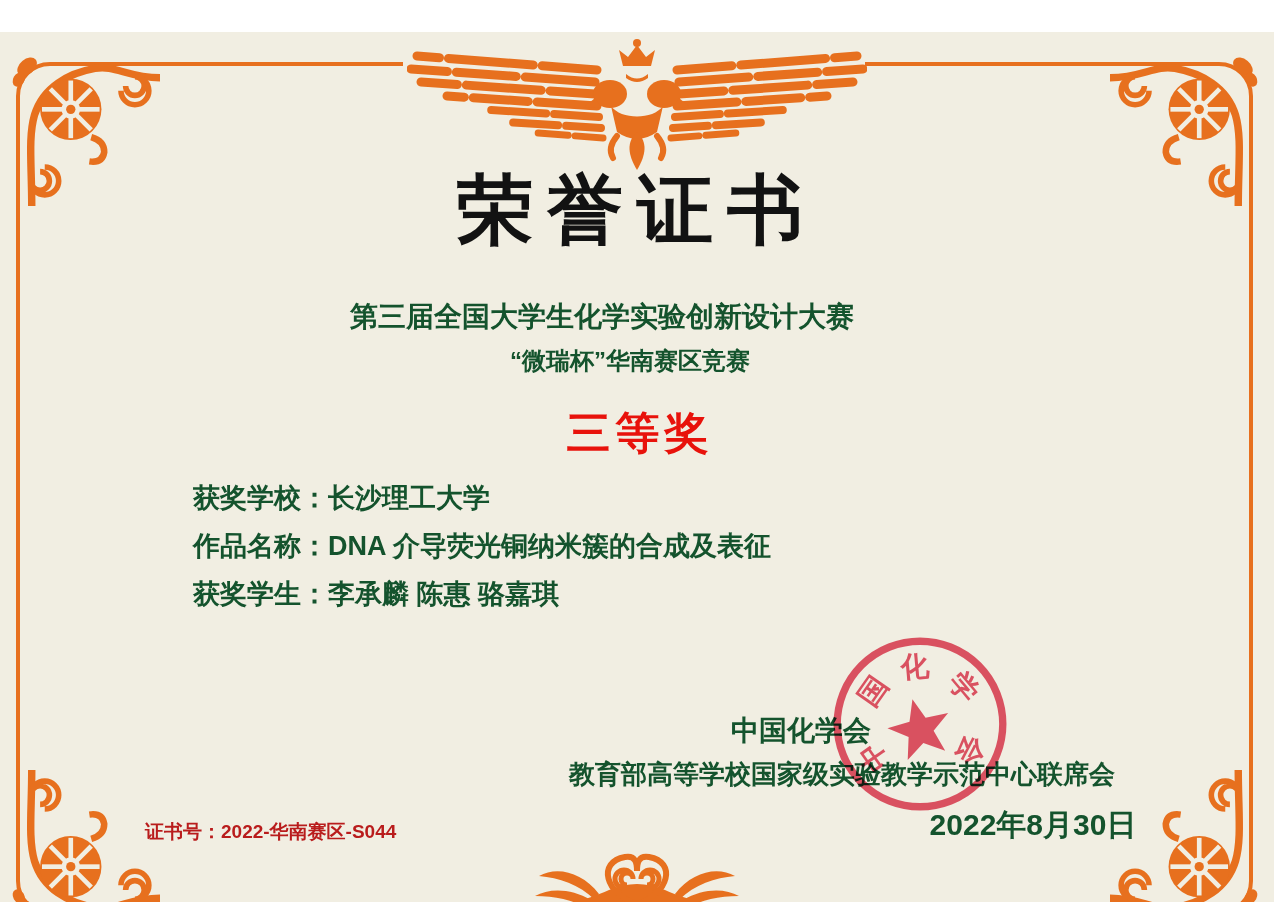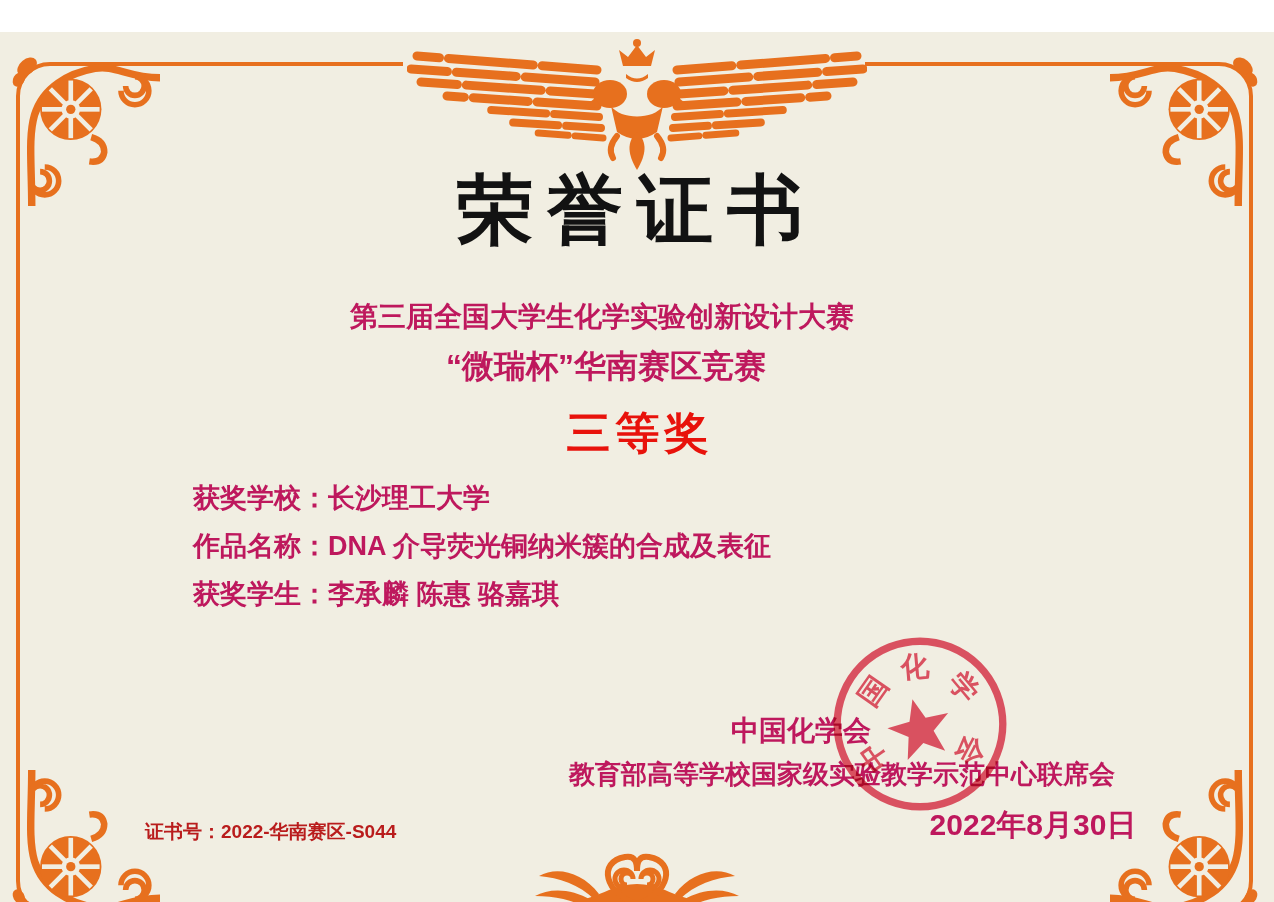--- a/index.html
+++ b/index.html
@@ -32,31 +32,31 @@
   .corner.tr{right:6px;top:16px;transform:scaleX(-1);}
   .corner.bl{left:2px;bottom:6px;transform:scaleY(-1);}
   .corner.br{right:6px;bottom:6px;transform:scale(-1,-1);}
   .bottom-ornament{
     position:absolute;left:487px;bottom:14px;width:300px;height:70px;
   }
   .emblem{
     position:absolute;left:407px;top:4px;width:460px;height:136px;
   }
   
-  .abs{position:absolute;white-space:nowrap;color:#be185d;}
+  .abs{position:absolute;white-space:nowrap;color:#14532d;}
   .ctr{transform:translateX(-50%);}
   .title{
     top:128px;left:637px;
     font-family:"Liberation Serif", serif;
     font-size:76px;font-weight:bold;
     letter-spacing:14px;
     color:#121212;
   }
   .comp1{top:266px;left:602px;font-size:28px;font-weight:bold;}
-  .comp2{top:313px;left:606px;font-size:32px;font-weight:bold;}
+  .comp2{top:313px;left:630px;font-size:24px;font-weight:bold;}
   .award{top:372px;left:640px;font-size:44px;font-weight:bold;color:#E8120B;letter-spacing:5px;text-align:right;}
   .field{left:193px;font-size:27px;font-weight:bold;}
   .field.f0{top:448px;}
   .field.f1{top:496px;}
   .field.f2{top:544px;}
   .issuer1{top:680px;left:801px;font-size:28px;font-weight:bold;}
   .issuer2{top:725px;left:842px;font-size:26px;font-weight:bold;}
   .date{top:773px;left:1033px;font-size:30px;font-weight:bold;}
   .certno{top:787px;left:145px;font-size:19px;font-weight:600;color:#b91c1c;}
   

